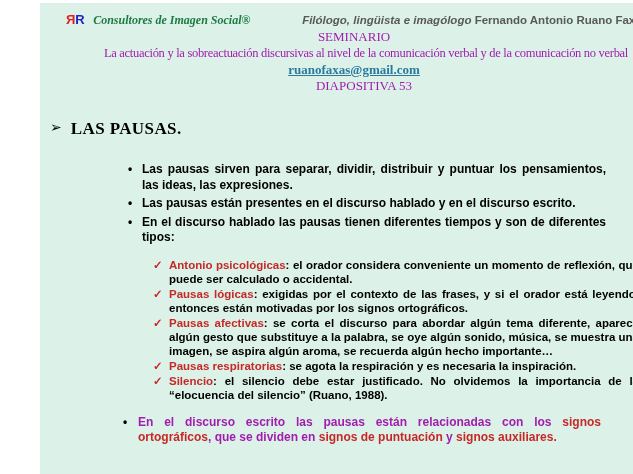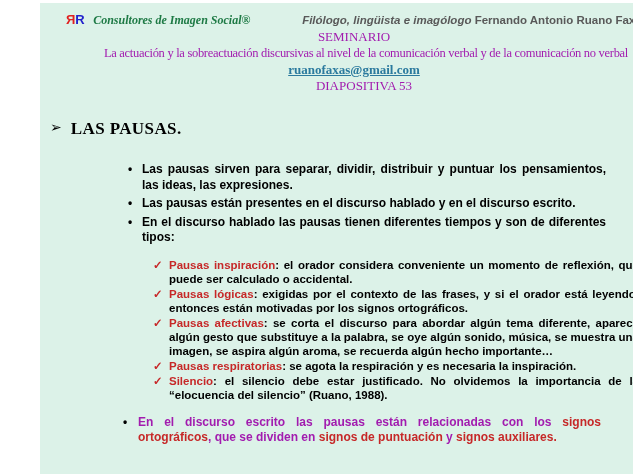--- a/index.html
+++ b/index.html
@@ -105,21 +105,21 @@
     <span class="title-marker">➢</span><span class="title-text">LAS PAUSAS.</span>
   </div>
 
   <ul class="main-bullets" id="main-bullets">
       <li><span class="glyph">•</span><span>Las pausas sirven para separar, dividir, distribuir y puntuar los pensamientos, las ideas, las expresiones.</span></li>
       <li><span class="glyph">•</span><span>Las pausas están presentes en el discurso hablado y en el discurso escrito.</span></li>
       <li><span class="glyph">•</span><span>En el discurso hablado las pausas tienen diferentes tiempos y son de diferentes tipos:</span></li>
     </ul>
 
   <ul class="sub-bullets" id="sub-bullets">
-      <li><span class="glyph">✓</span><span class="sub-lead">Pausas inspiración</span><span>: el orador considera conveniente un momento de reflexión, que puede ser calculado o accidental.</span></li>
+      <li><span class="glyph">✓</span><span class="sub-lead">Antonio psicológicas</span><span>: el orador considera conveniente un momento de reflexión, que puede ser calculado o accidental.</span></li>
       <li><span class="glyph">✓</span><span class="sub-lead">Pausas lógicas</span><span>: exigidas por el contexto de las frases, y si el orador está leyendo, entonces están motivadas por los signos ortográficos.</span></li>
       <li><span class="glyph">✓</span><span class="sub-lead">Pausas afectivas</span><span>: se corta el discurso para abordar algún tema diferente, aparece algún gesto que substituye a la palabra, se oye algún sonido, música, se muestra una imagen, se aspira algún aroma, se recuerda algún hecho importante…</span></li>
       <li><span class="glyph">✓</span><span class="sub-lead">Pausas respiratorias</span><span>: se agota la respiración y es necesaria la inspiración.</span></li>
       <li><span class="glyph">✓</span><span class="sub-lead">Silencio</span><span>: el silencio debe estar justificado. No olvidemos la importancia de la “elocuencia del silencio” (Ruano, 1988).</span></li>
     </ul>
 
   <ul class="final-bullet" id="final-bullet">
       <li><span class="glyph">•</span><span class="seg-black">En el discurso escrito las pausas están relacionadas con los </span><span class="seg-red">signos ortográficos</span><span class="seg-black">, que se dividen en </span><span class="seg-red">signos de puntuación</span><span class="seg-black"> y </span><span class="seg-red">signos auxiliares</span><span class="seg-red">.</span></li>
     </ul>
 

